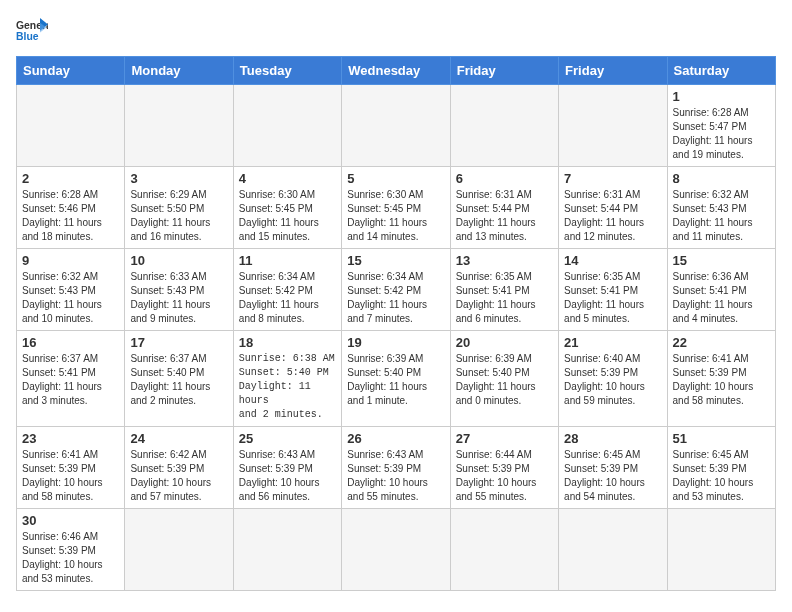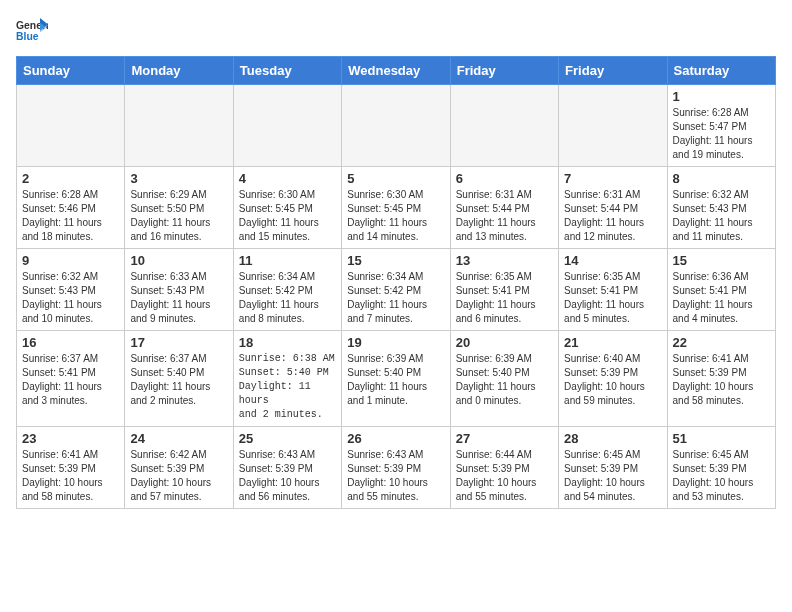--- a/index.html
+++ b/index.html
@@ -324,14 +324,29 @@
 and 54 minutes.</div>
         </td>
         <td>
           <span class="day-num">51</span>
           <div class="day-info" style="white-space: pre-line;">Sunrise: 6:45 AM
 Sunset: 5:39 PM
 Daylight: 10 hours
 and 53 minutes.</div>
         </td>
       </tr>
+      <tr class="last-row">
+        <td>
+          <span class="day-num">30</span>
+          <div class="day-info" style="white-space: pre-line;">Sunrise: 6:46 AM
+Sunset: 5:39 PM
+Daylight: 10 hours
+and 53 minutes.</div>
+        </td>
+        <td class="empty"></td>
+        <td class="empty"></td>
+        <td class="empty"></td>
+        <td class="empty"></td>
+        <td class="empty"></td>
+        <td class="empty"></td>
+      </tr>
     </tbody>
 </table>
 
 </body></html>

